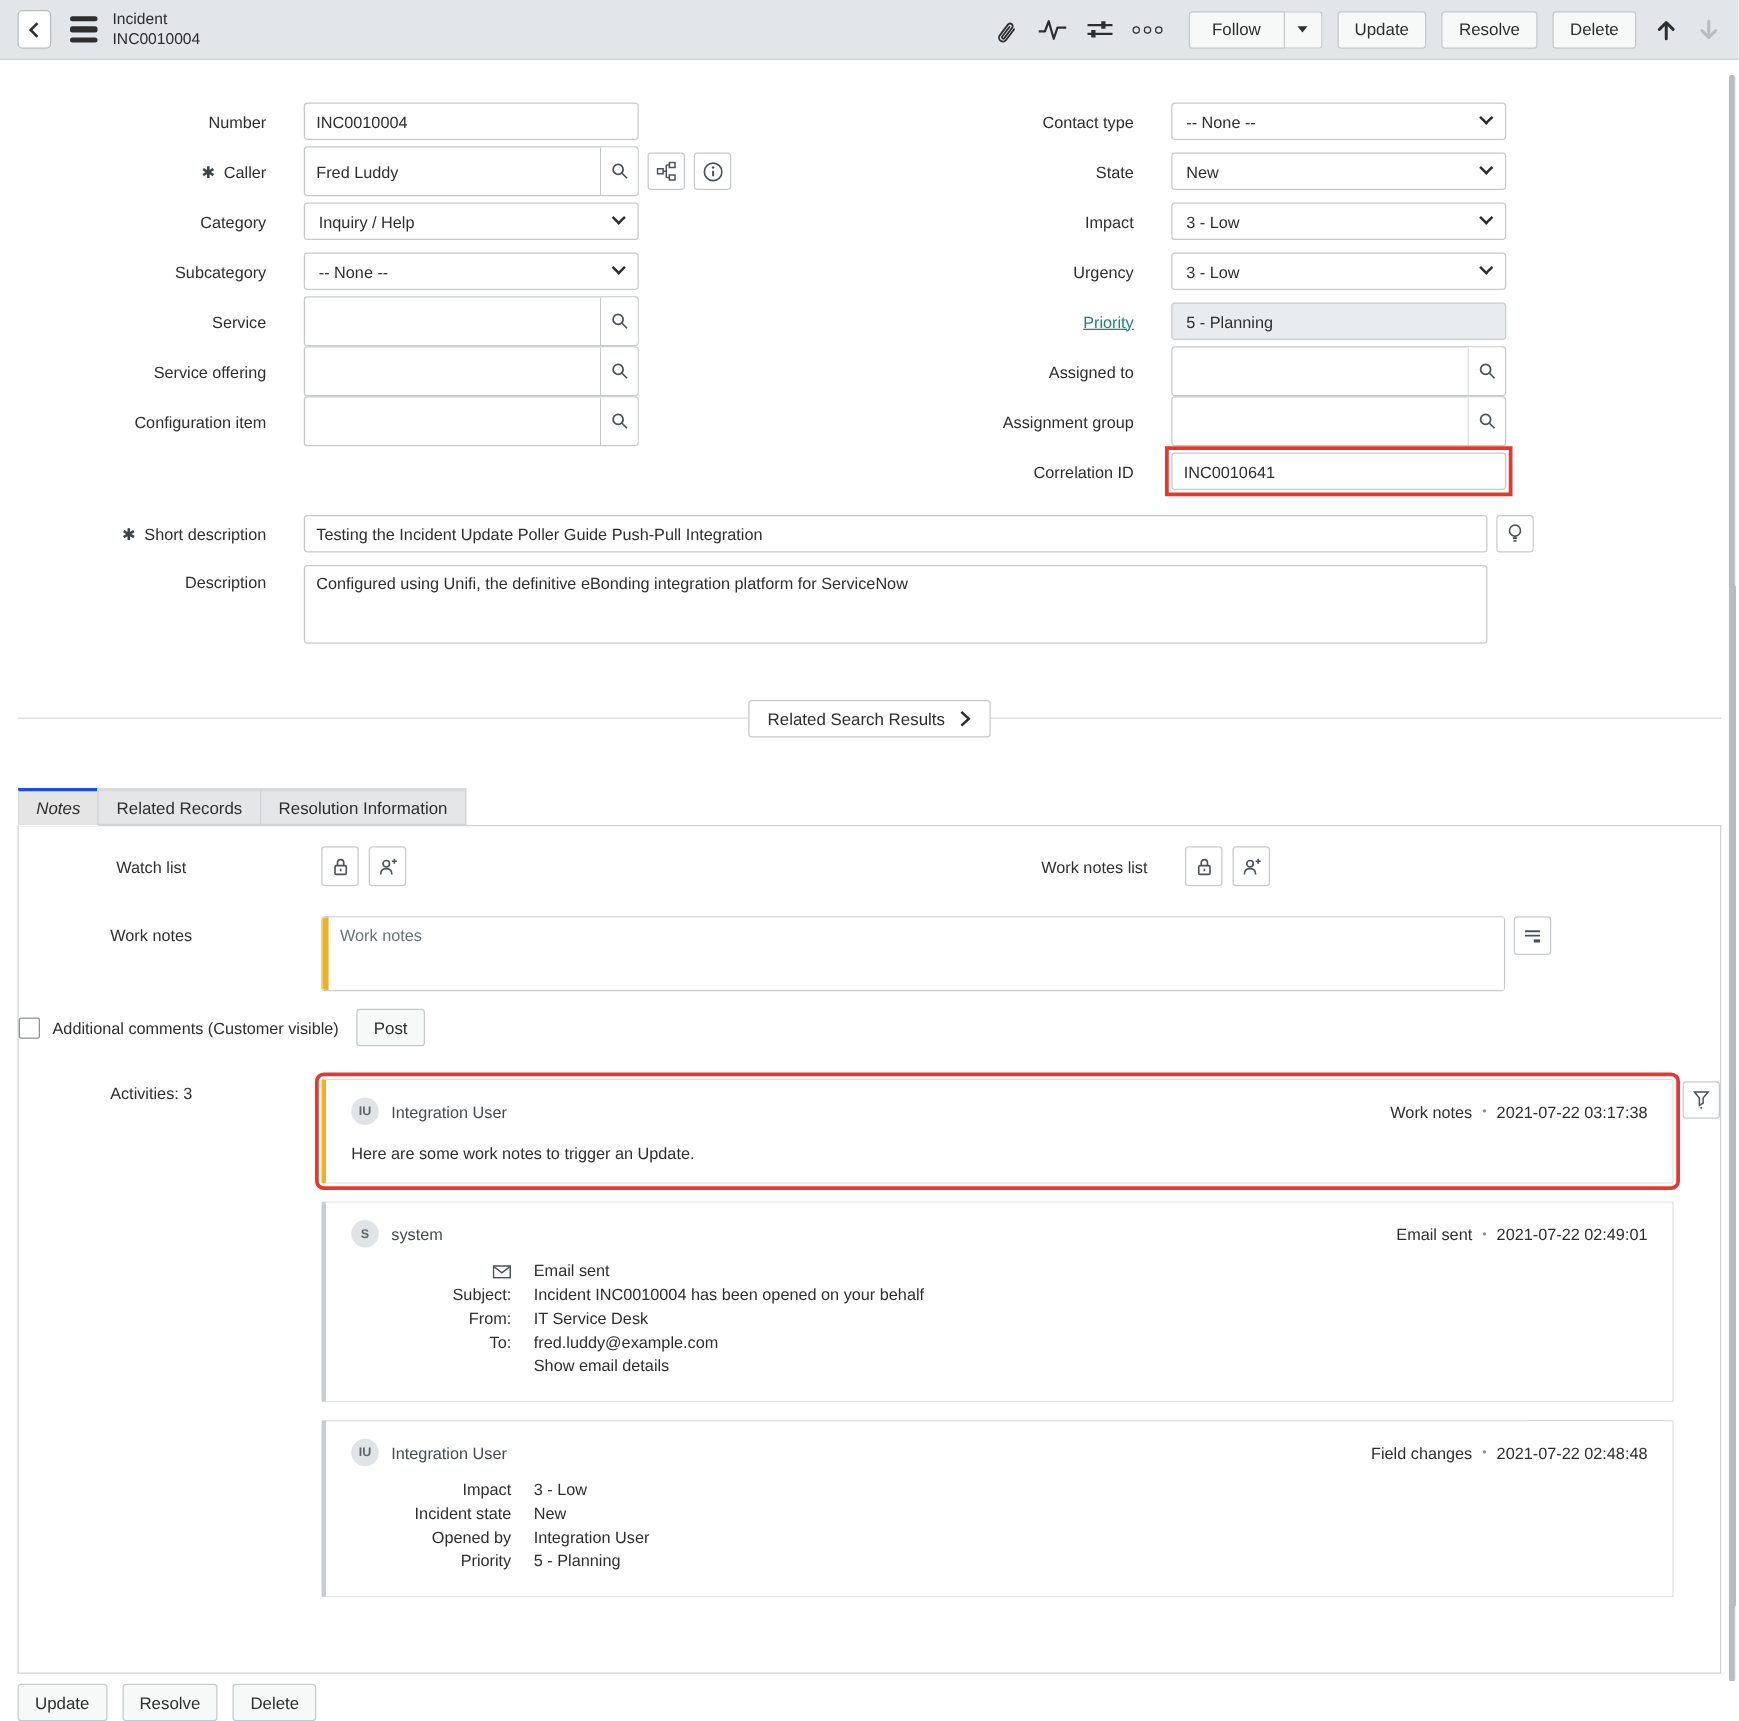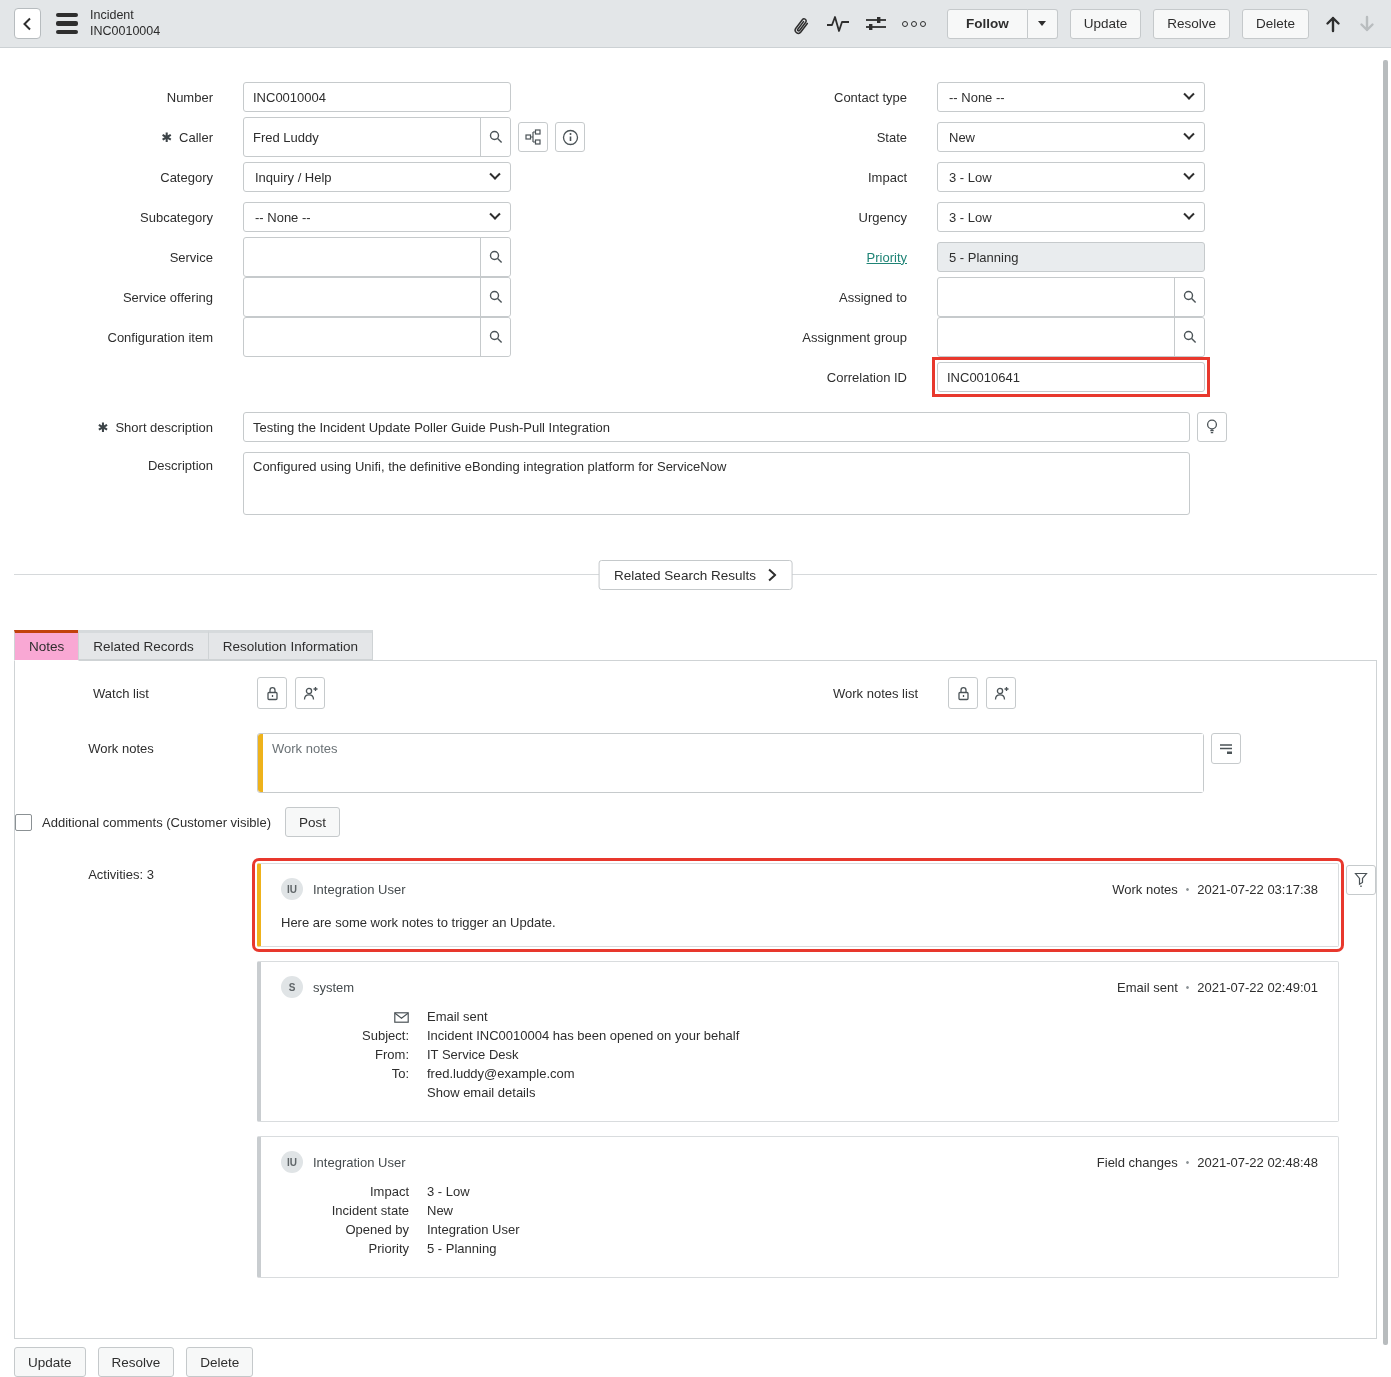--- a/index.html
+++ b/index.html
@@ -17,21 +17,21 @@
   .title-block { margin-left:12px; line-height:1.25; font-size:12.5px; color:#2b2b2b; }
   .hspacer { flex:1; }
   .hicon { width:26px; height:26px; display:flex; align-items:center; justify-content:center;
     margin-right:12px; cursor:pointer; }
   .dots { display:flex; gap:3px; }
   .dots i { width:6px; height:6px; border:1.6px solid #2e2e2e; border-radius:50%; display:block; }
   .split-btn { display:flex; margin-left:8px; }
   .btn { height:30px; background:#f7f8f8; border:1px solid #c5c9cb; border-radius:3px;
     font-size:13.5px; color:#2e2e2e; padding:0 13px; display:inline-flex; align-items:center;
     justify-content:center; cursor:pointer; font-family:inherit; }
-  .split-main { border-radius:3px 0 0 3px; padding:0 18px;font-weight:bold; }
+  .split-main { border-radius:3px 0 0 3px; padding:0 18px; }
   .split-caret { width:30px; border-left:none; border-radius:0 3px 3px 0; }
   .caret-down { width:0; height:0; border-left:4.5px solid transparent; border-right:4.5px solid transparent;
     border-top:5.5px solid #2e2e2e; }
   .hbtn { margin-left:12px; }
   .arrow-btn { margin-left:14px; cursor:pointer; }
 
   
   .form-columns { display:flex; padding-top:34px; }
   .fcol-left { width:695px; }
   .fcol-right { width:696px; }
@@ -73,22 +73,22 @@
   .divider-row::before { content:""; position:absolute; left:14px; right:14px; top:14px;
     height:1px; background:#d6d9db; }
   .related-btn { position:absolute; left:50%; transform:translateX(-50%); top:0; background:#fff;
     gap:12px; padding:0 15px; }
 
   
   .tabs { display:flex; margin:40px 0 0 14px; position:relative; z-index:2; }
   .tab { height:30px; padding:0 14px; display:flex; align-items:center; font-size:13.5px;
     cursor:pointer; border:1px solid #cfd3d5; border-top:3px solid #d6dadc; background:#e4e6e8;
     margin-right:-1px; }
-  .tab.active { background:#f9a8d4; border-top:3px solid #c2410c; border-bottom:1px solid #fff;
-    height:31px; margin-bottom:-1px; }
+  .tab.active { background:#e5e5e5; border-top:3px solid #1d4ed8; border-bottom:1px solid #fff;
+    height:31px; margin-bottom:-1px;font-style:italic; }
   .panel { margin:0 14px; border:1px solid #cfd3d5; background:#fff; padding-bottom:46px; }
   .prow { display:flex; align-items:center; margin-top:16px; }
   .plabel { width:212px; text-align:center; margin-right:30px; color:#2e2e2e; flex:none; }
   .pair-btns { display:flex; gap:8px; }
   .list-btn { width:30px; height:32px; background:#fff; border:1px solid #c6cacc; border-radius:3px;
     display:flex; align-items:center; justify-content:center; cursor:pointer; }
   .right-group { margin-left:auto; margin-right:360px; display:flex; align-items:center; }
   .right-group .plabel2 { margin-right:30px; color:#2e2e2e; }
 
   .worknotes-row { display:flex; margin-top:24px; align-items:flex-start; }

